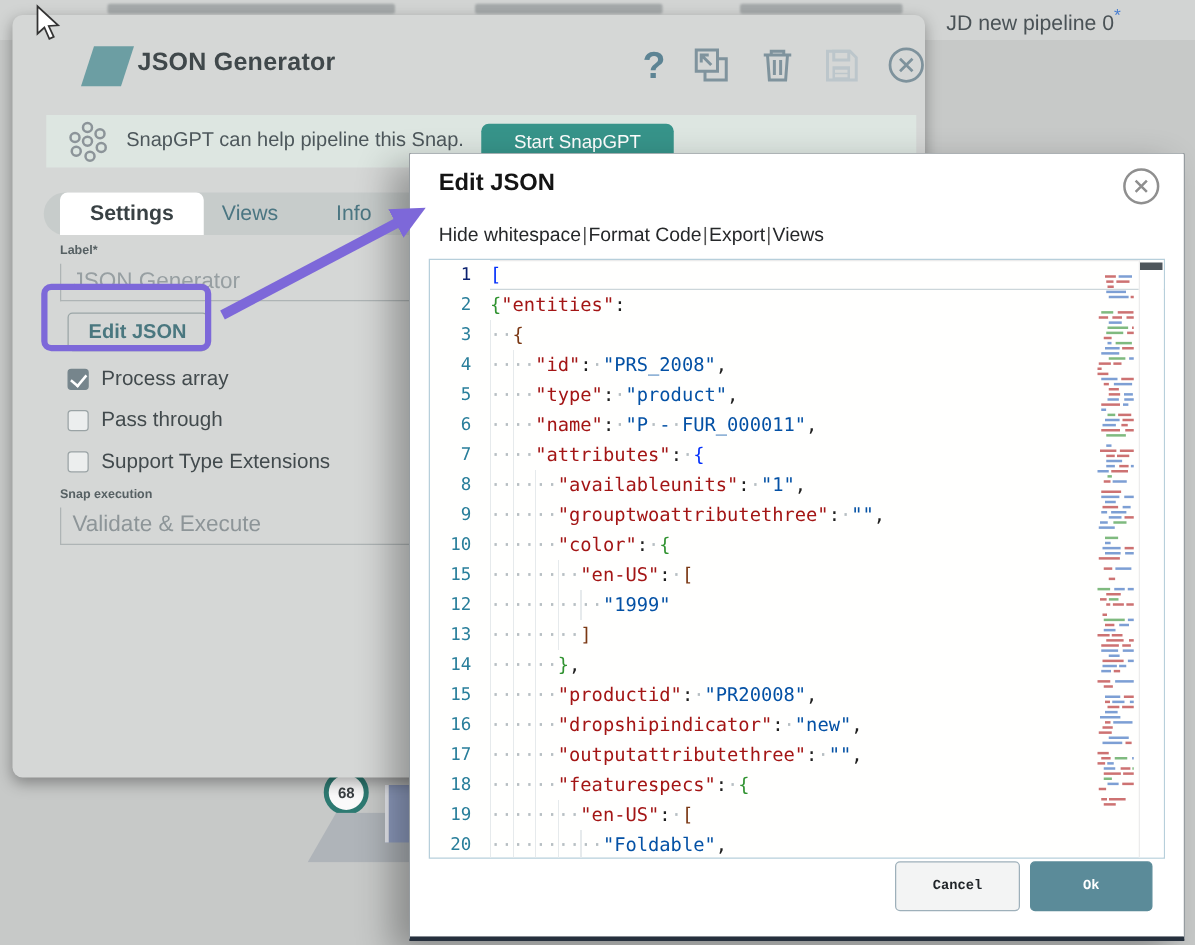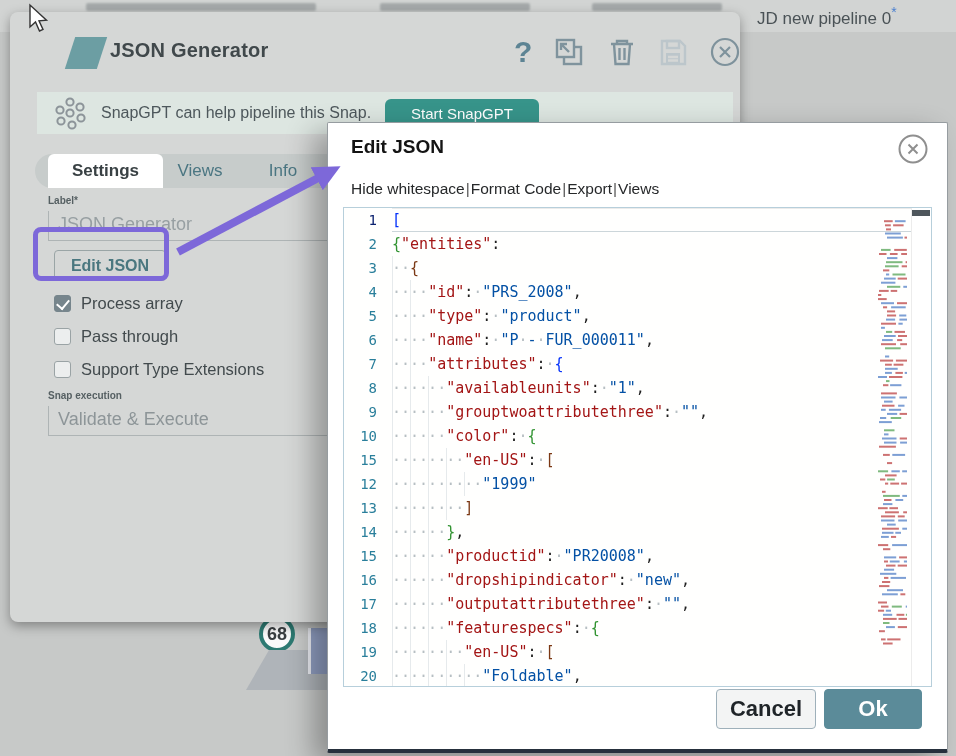--- a/index.html
+++ b/index.html
@@ -11,21 +11,21 @@
   *{box-sizing:border-box;}
   body{margin:0;background:#9a9c9b;}
   #screen{position:relative;width:956px;height:756px;background:#c7c9c8;overflow:hidden;
           font-family:"Liberation Sans",sans-serif;}
   
   .top-strip{position:absolute;top:0;left:0;width:956px;height:32px;background:#d2d4d3;}
   .remnant{position:absolute;top:3px;height:8px;background:#6f7679;opacity:.45;filter:blur(1px);border-radius:2px;}
   .pipeline-tab{position:absolute;top:4px;left:757px;font-size:17px;color:#4a5256;}
   .pipeline-tab .ast{color:var(--ast);font-size:14px;vertical-align:super;}
   .badge-68{position:absolute;left:259px;top:616px;width:36px;height:36px;border-radius:50%;
-            background:#fafafa;border:4px solid #2d7a72;color:#3a3f42;font-weight:bold;font-size:18px;
+            background:#fafafa;border:4px solid #2d7a72;color:#3a3f42;font-weight:bold;font-size:12px;
             display:flex;align-items:center;justify-content:center;z-index:1;}
   .trapezoid{position:absolute;left:246px;top:650px;width:96px;height:40px;background:#afb4b9;z-index:1;
              clip-path:polygon(24% 0,100% 0,100% 100%,0 100%);}
   .blue-remnant{position:absolute;left:308px;top:628px;width:22px;height:46px;background:#8f9dc0;border-left:3px solid #e8eaf0;z-index:1;}
   
   .panel{position:absolute;left:10px;top:12px;width:730px;height:610px;background:#d5d7d6;
          border-radius:8px;box-shadow:0 4px 12px rgba(0,0,0,.35);z-index:2;}
   .panel-title{position:absolute;left:100px;top:27px;font-size:20px;font-weight:bold;color:#40484b;letter-spacing:.2px;}
   .snap-logo{position:absolute;left:60px;top:25px;width:32px;height:32px;background:#6c9ea3;transform:skewX(-18deg);}
   .hicon{position:absolute;top:24px;width:32px;height:32px;cursor:pointer;}
@@ -69,21 +69,21 @@
   .cl.current .ct{box-shadow:inset 0 -1px #ccd6da, inset 0 1px #ebebeb;}
   .tk-k{color:var(--key);} .tk-v{color:var(--val);} .tk-p{color:var(--punct);}
   .tk-b1{color:var(--b1);} .tk-b2{color:var(--b2);} .tk-b3{color:var(--b3);}
   .tk-ws,.tk-d{color:#b7bfc3;}
   .tk-ws{display:inline-block;background:repeating-linear-gradient(to right,#e6eaec 0,#e6eaec 1px,transparent 1px,transparent 2ch);}
   .minimap{position:absolute;right:22px;top:2px;width:32px;height:450px;}
   .vscroll{position:absolute;right:0;top:0;width:20px;height:100%;border-left:1px solid #ececec;background:#fff;}
   .vthumb{position:absolute;right:1px;top:2px;width:18px;height:6px;background:#4e565c;cursor:grab;}
   
   .btn-row{position:absolute;right:25px;bottom:20px;display:flex;gap:8px;}
-  .btn{height:40px;border-radius:4px;font-size:22px;font-weight:bold;cursor:pointer;font-family:Liberation Sans, sans-serif;}
+  .btn{height:40px;border-radius:4px;font-size:11px;font-weight:bold;cursor:pointer;font-family:Liberation Mono, monospace;}
   .btn.cancel{width:100px;background:#f3f4f4;border:1px solid #9eb0ba;color:#1f2428;}
   .btn.ok{width:98px;background:var(--ok);border:1px solid var(--ok);color:#fff;}
   
   .arrow-svg,.cursor-svg{position:absolute;left:0;top:0;pointer-events:none;z-index:5;}
 </style>
 </head>
 <body>
 
 <div id="screen">
 

